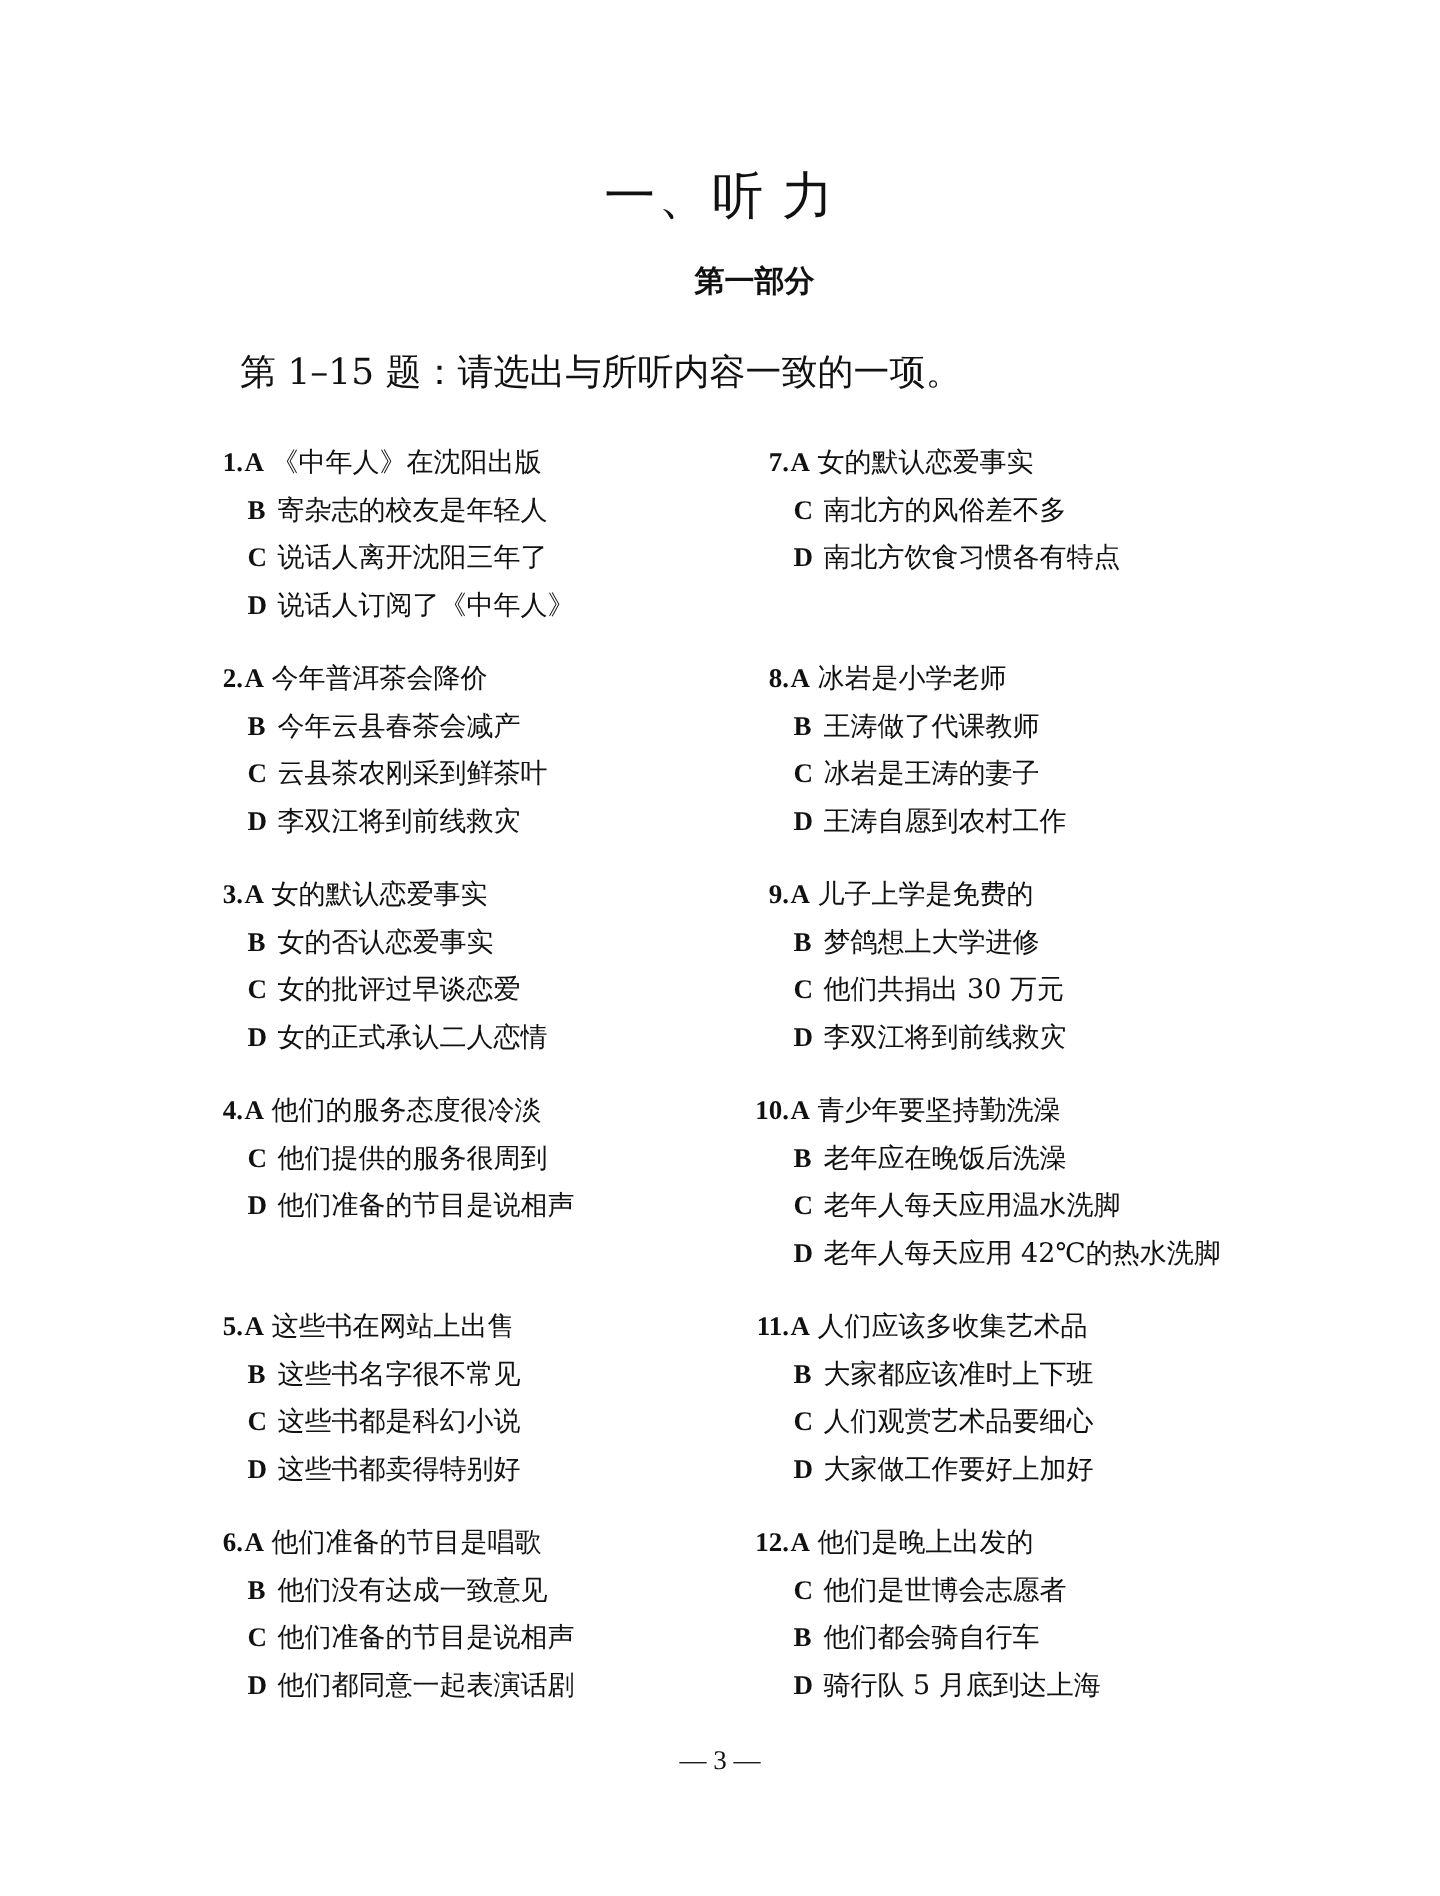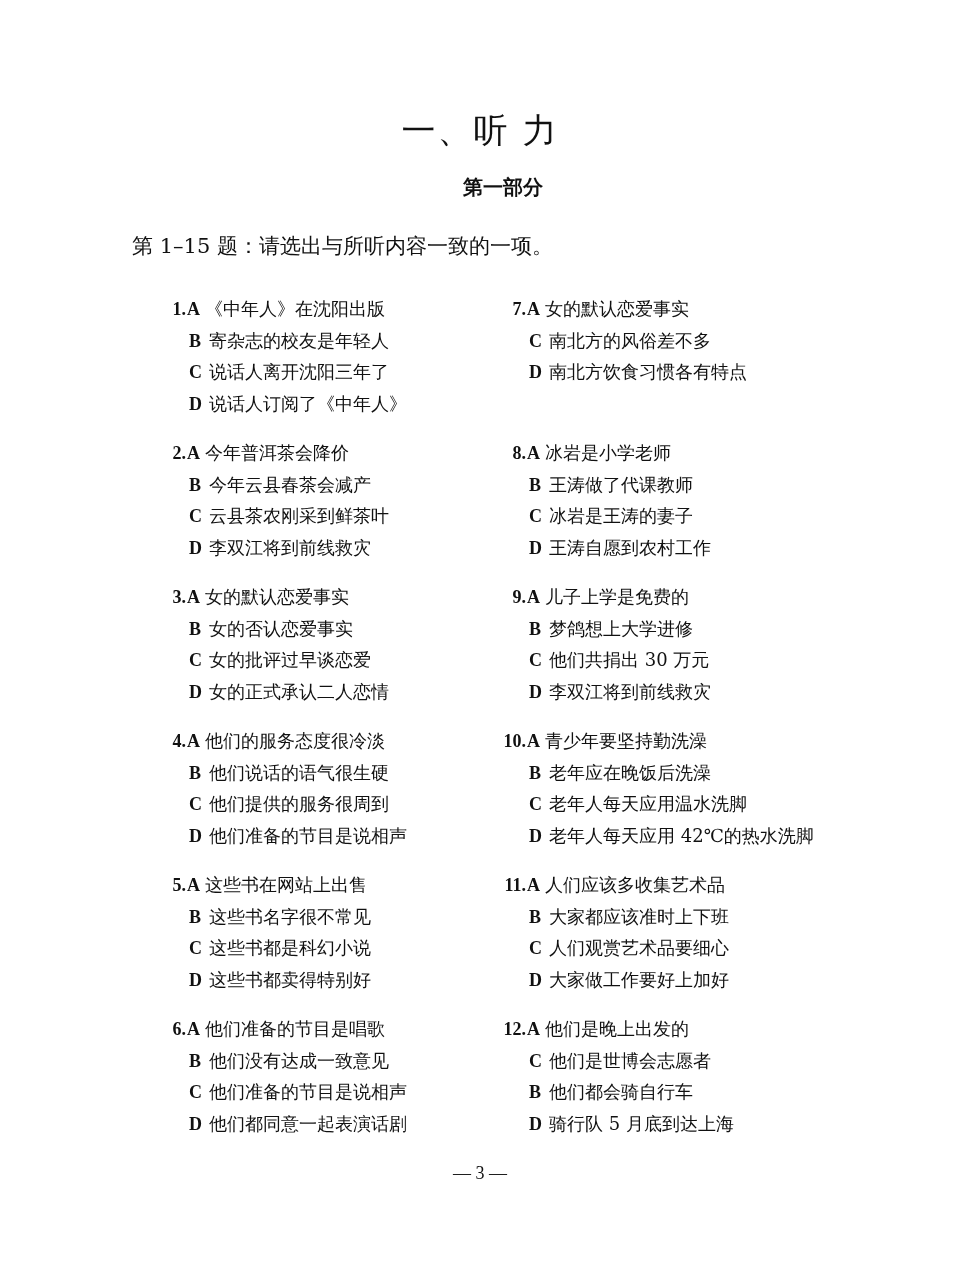--- a/index.html
+++ b/index.html
@@ -3,33 +3,33 @@
 <meta charset="utf-8">
 <style>
   html, body { margin: 0; padding: 0; background: #ffffff; }
   body {
     width: 960px; height: 1264px; position: relative; overflow: hidden;
     color: #111111;
     font-family: "DejaVu Serif", "Liberation Serif", serif;
   }
   .section-title {
     position: absolute; left: 0; width: 960px; top: 108px;
-    text-align: center; font-size: 34px; letter-spacing: 2px;
+    text-align: center; font-size: 34px; letter-spacing: 2px; font-family: Liberation Serif, serif;
   }
   .part-title {
     position: absolute; left: 0; width: 960px; top: 174px;
     text-align: center; font-size: 20px; font-weight: bold;
     font-family: "DejaVu Sans", "Liberation Sans", sans-serif;
     margin-left: 23px;
   }
   .instruction {
-    position: absolute; left: 132px; top: 232px; font-size: 21px;
+    position: absolute; left: 160px; top: 232px; font-size: 24px;
   }
   .column { position: absolute; top: 293px; }
-  .col-left { left: 162px; }
+  .col-left { left: 138px; }
   .col-right { left: 494px; }
   .question { height: 144px; }
   .opt { height: 31.5px; line-height: 31.5px; font-size: 18px; white-space: nowrap; position: relative; }
   .qnum { display: inline-block; width: 24px; text-align: right; font-weight: bold; font-family: "Liberation Serif", serif; }
   .col-right .qnum { width: 32px; }
   .letter { display: inline-block; width: 20px; font-weight: bold; font-family: "Liberation Serif", serif; padding-left: 2px; }
   .opt.first .letter { width: 18px; padding-left: 1px; }
   .indent { display: inline-block; width: 25px; }
   .col-right .indent { width: 33px; }
   .page-number {
@@ -58,21 +58,20 @@
       <div class="opt"><span class="indent"></span><span class="letter">D</span><span class="opt-text">李双江将到前线救灾</span></div>
     </div>
     <div class="question">
       <div class="opt first"><span class="qnum">3.</span><span class="letter">A</span><span class="opt-text">女的默认恋爱事实</span></div>
       <div class="opt"><span class="indent"></span><span class="letter">B</span><span class="opt-text">女的否认恋爱事实</span></div>
       <div class="opt"><span class="indent"></span><span class="letter">C</span><span class="opt-text">女的批评过早谈恋爱</span></div>
       <div class="opt"><span class="indent"></span><span class="letter">D</span><span class="opt-text">女的正式承认二人恋情</span></div>
     </div>
     <div class="question">
       <div class="opt first"><span class="qnum">4.</span><span class="letter">A</span><span class="opt-text">他们的服务态度很冷淡</span></div>
-      <div class="opt"><span class="indent"></span><span class="letter">B</span><span class="opt-text">他们说话的语气很生硬</span></div>
       <div class="opt"><span class="indent"></span><span class="letter">C</span><span class="opt-text">他们提供的服务很周到</span></div>
       <div class="opt"><span class="indent"></span><span class="letter">D</span><span class="opt-text">他们准备的节目是说相声</span></div>
     </div>
     <div class="question">
       <div class="opt first"><span class="qnum">5.</span><span class="letter">A</span><span class="opt-text">这些书在网站上出售</span></div>
       <div class="opt"><span class="indent"></span><span class="letter">B</span><span class="opt-text">这些书名字很不常见</span></div>
       <div class="opt"><span class="indent"></span><span class="letter">C</span><span class="opt-text">这些书都是科幻小说</span></div>
       <div class="opt"><span class="indent"></span><span class="letter">D</span><span class="opt-text">这些书都卖得特别好</span></div>
     </div>
     <div class="question">

